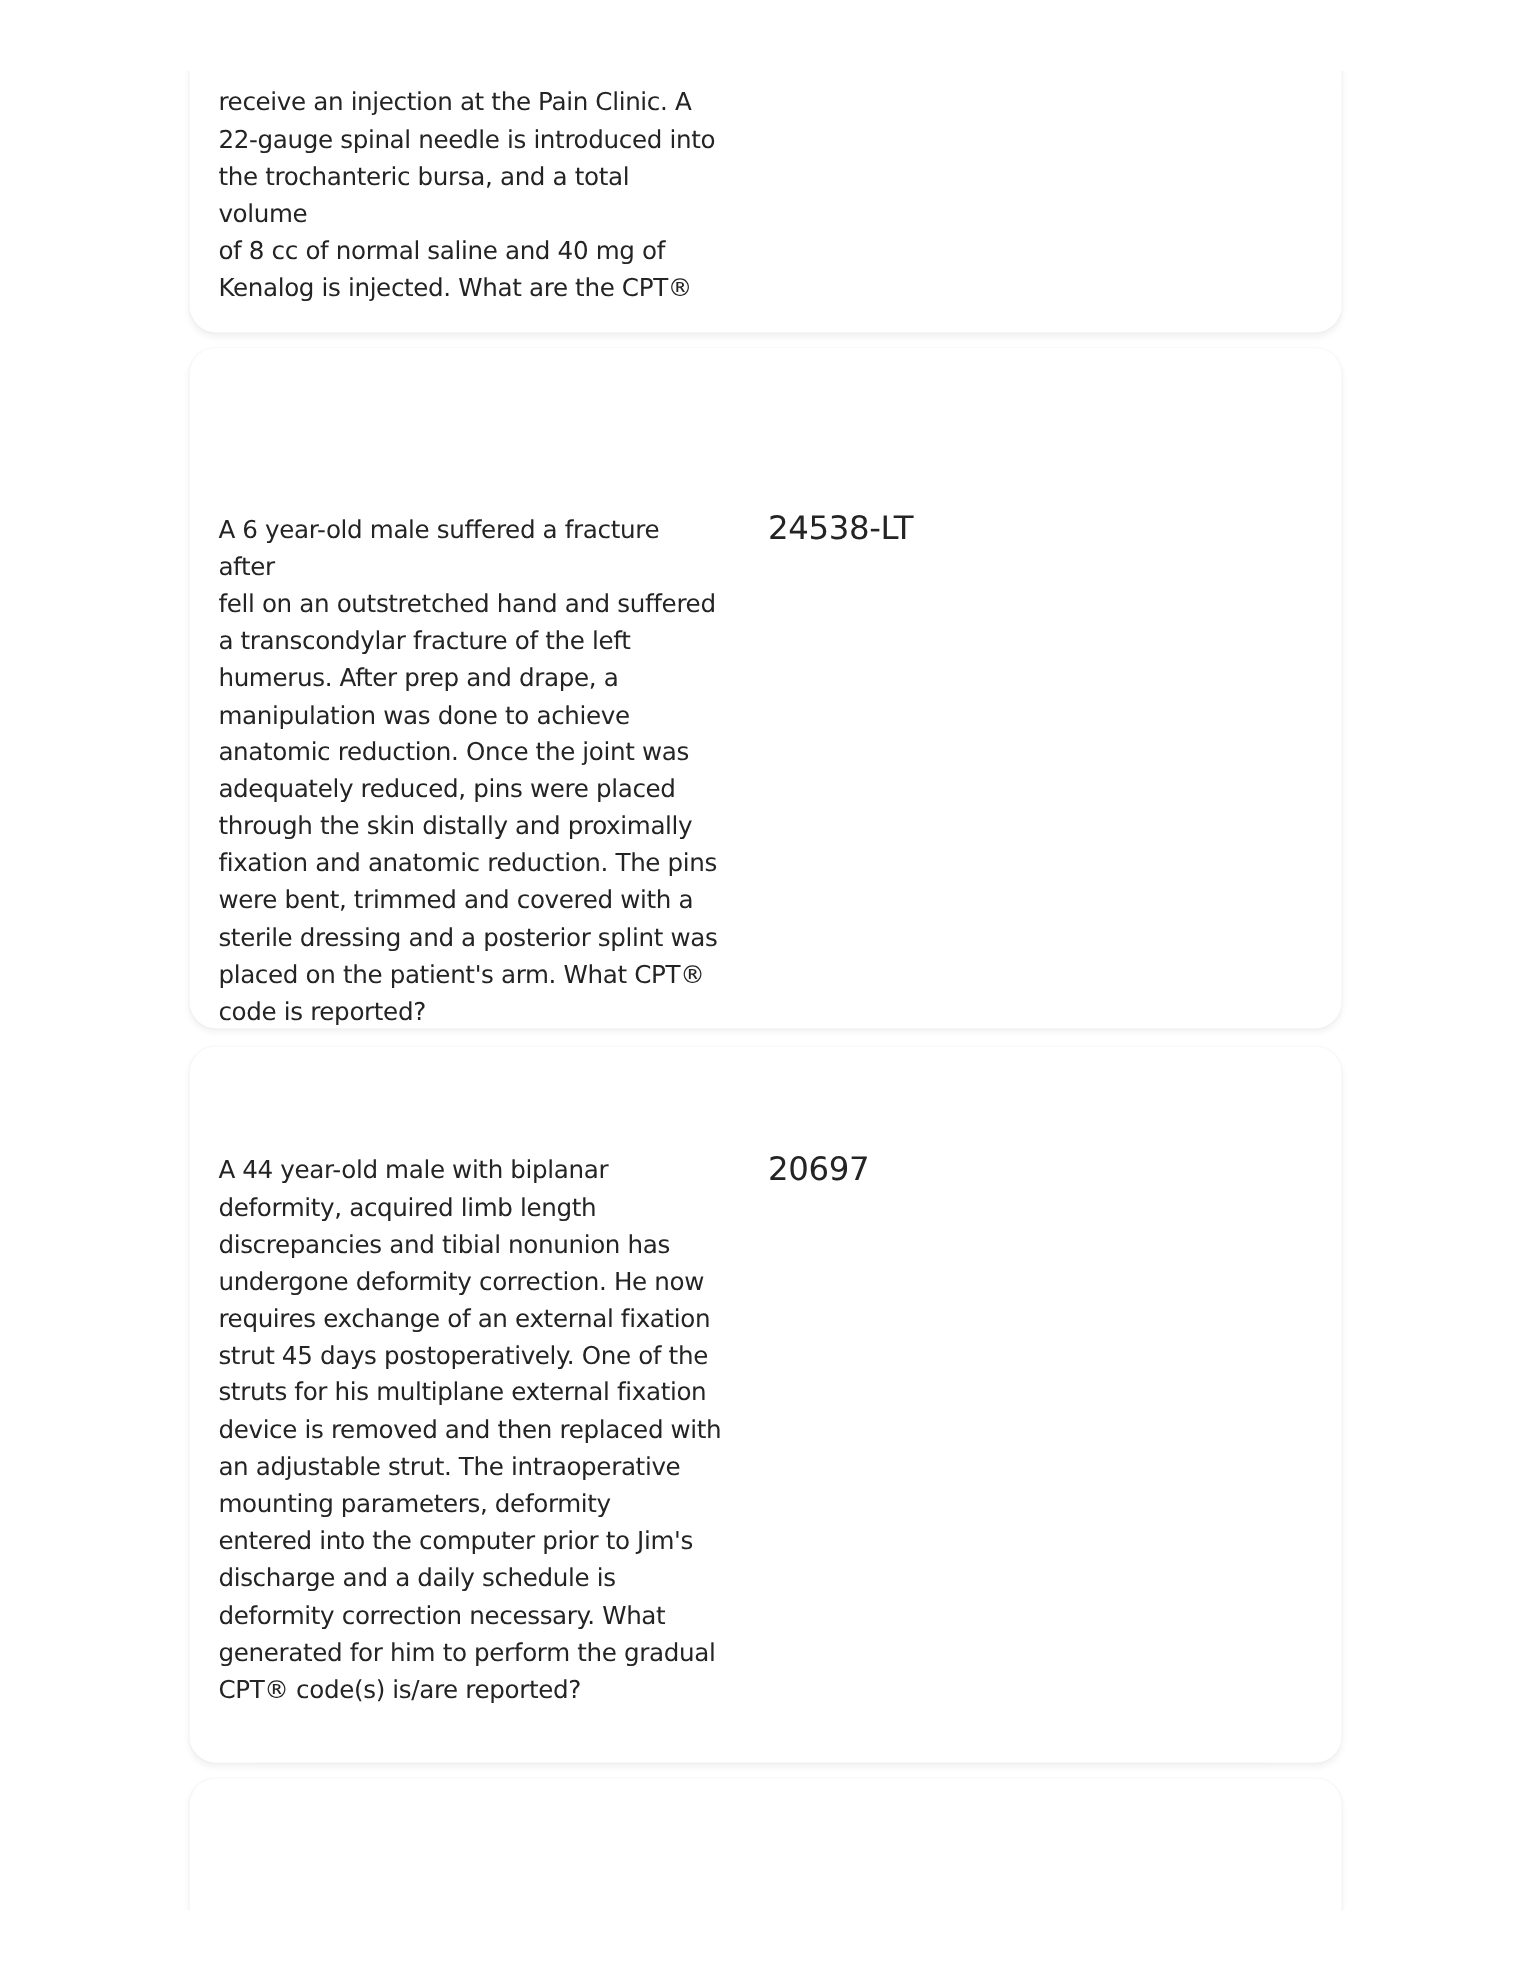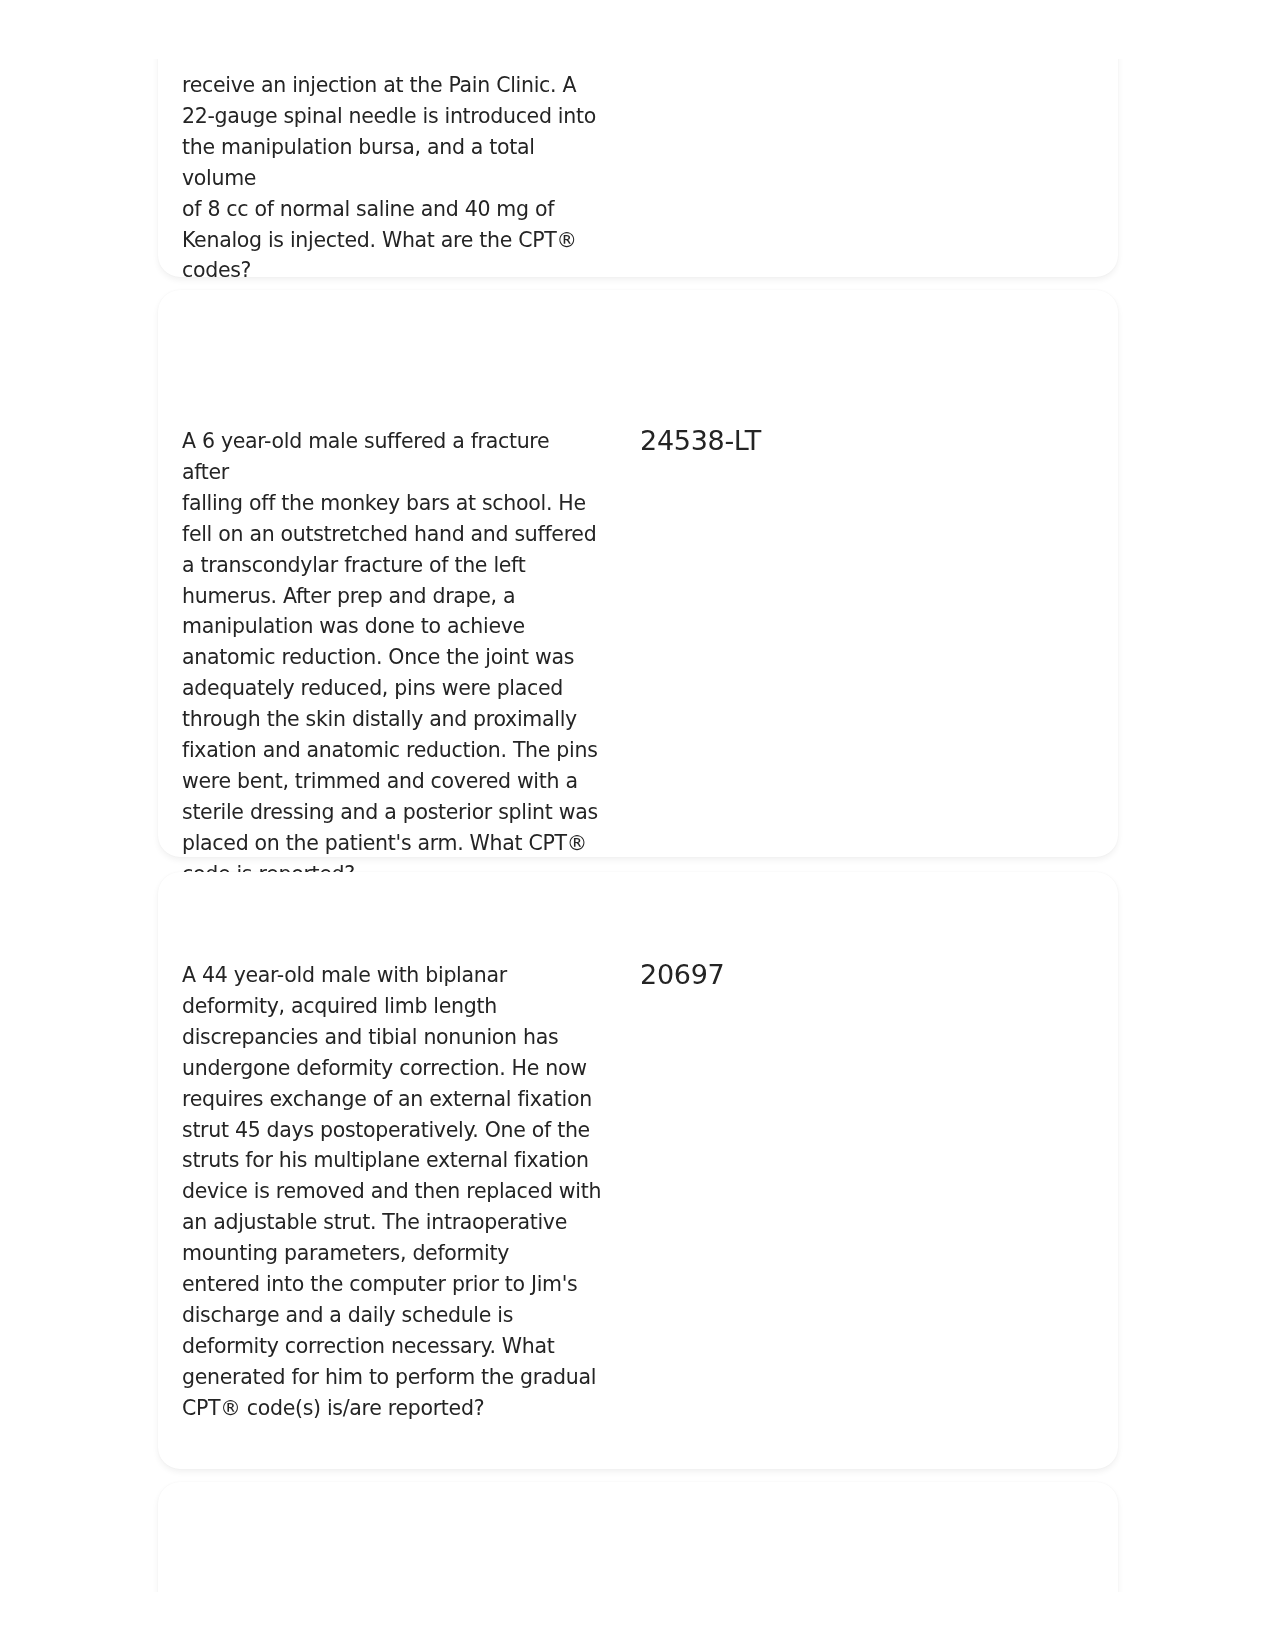--- a/index.html
+++ b/index.html
@@ -67,34 +67,32 @@
 
 <div class="top-line"></div>
 
 <div class="viewport">
 
   <div class="card" style="top:-60px; height:278px;">
     <div class="row" style="top:71px;">
       <div class="question">
         <div>receive an injection at the Pain Clinic. A</div>
         <div>22-gauge spinal needle is introduced into</div>
-        <div>the manipulation bursa, and a total volume</div>
+        <div>the trochanteric bursa, and a total volume</div>
         <div>of 8 cc of normal saline and 40 mg of</div>
         <div>Kenalog is injected. What are the CPT®</div>
-        <div>codes?</div>
       </div>
       <div class="answer"></div>
     </div>
   </div>
 
   <div class="card" style="top:231px; height:567px;">
     <div class="row" style="top:88px;margin-top:48px;">
       <div class="question">
         <div>A 6 year-old male suffered a fracture after</div>
-        <div>falling off the monkey bars at school. He</div>
         <div>fell on an outstretched hand and suffered</div>
         <div>a transcondylar fracture of the left</div>
         <div>humerus. After prep and drape, a</div>
         <div>manipulation was done to achieve</div>
         <div>anatomic reduction. Once the joint was</div>
         <div>adequately reduced, pins were placed</div>
         <div>through the skin distally and proximally</div>
         <div>fixation and anatomic reduction. The pins</div>
         <div>were bent, trimmed and covered with a</div>
         <div>sterile dressing and a posterior splint was</div>

